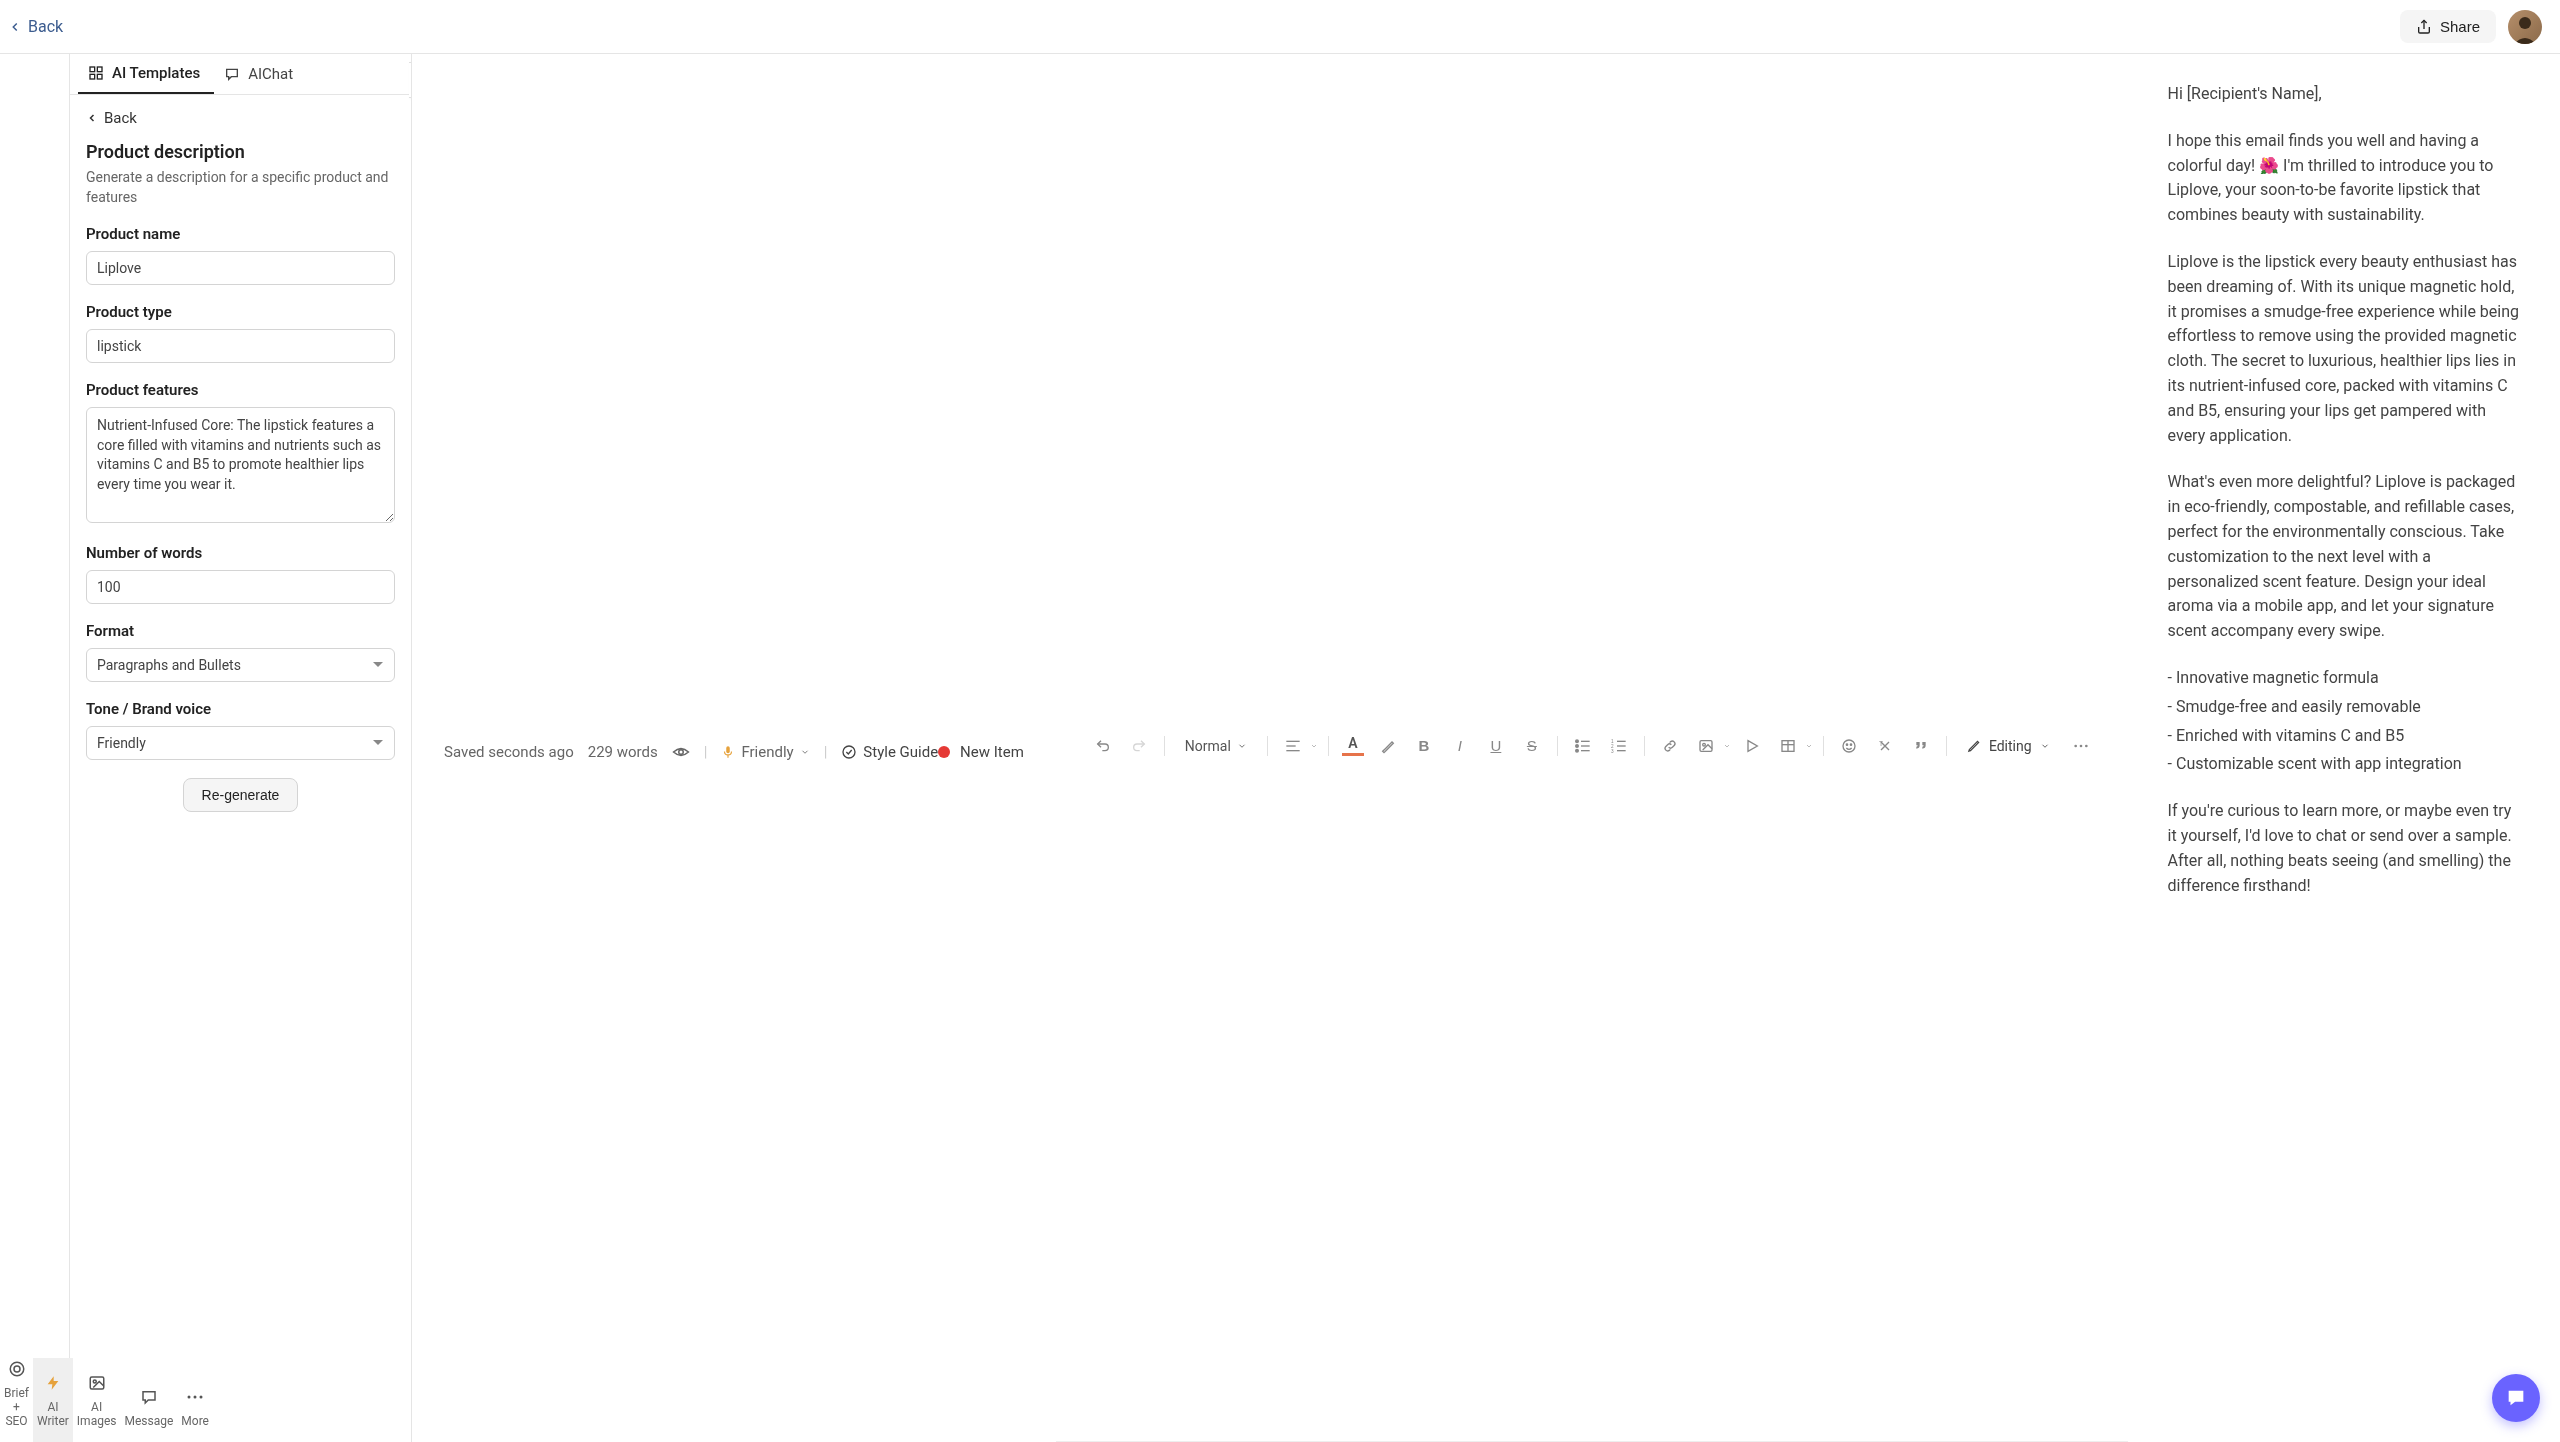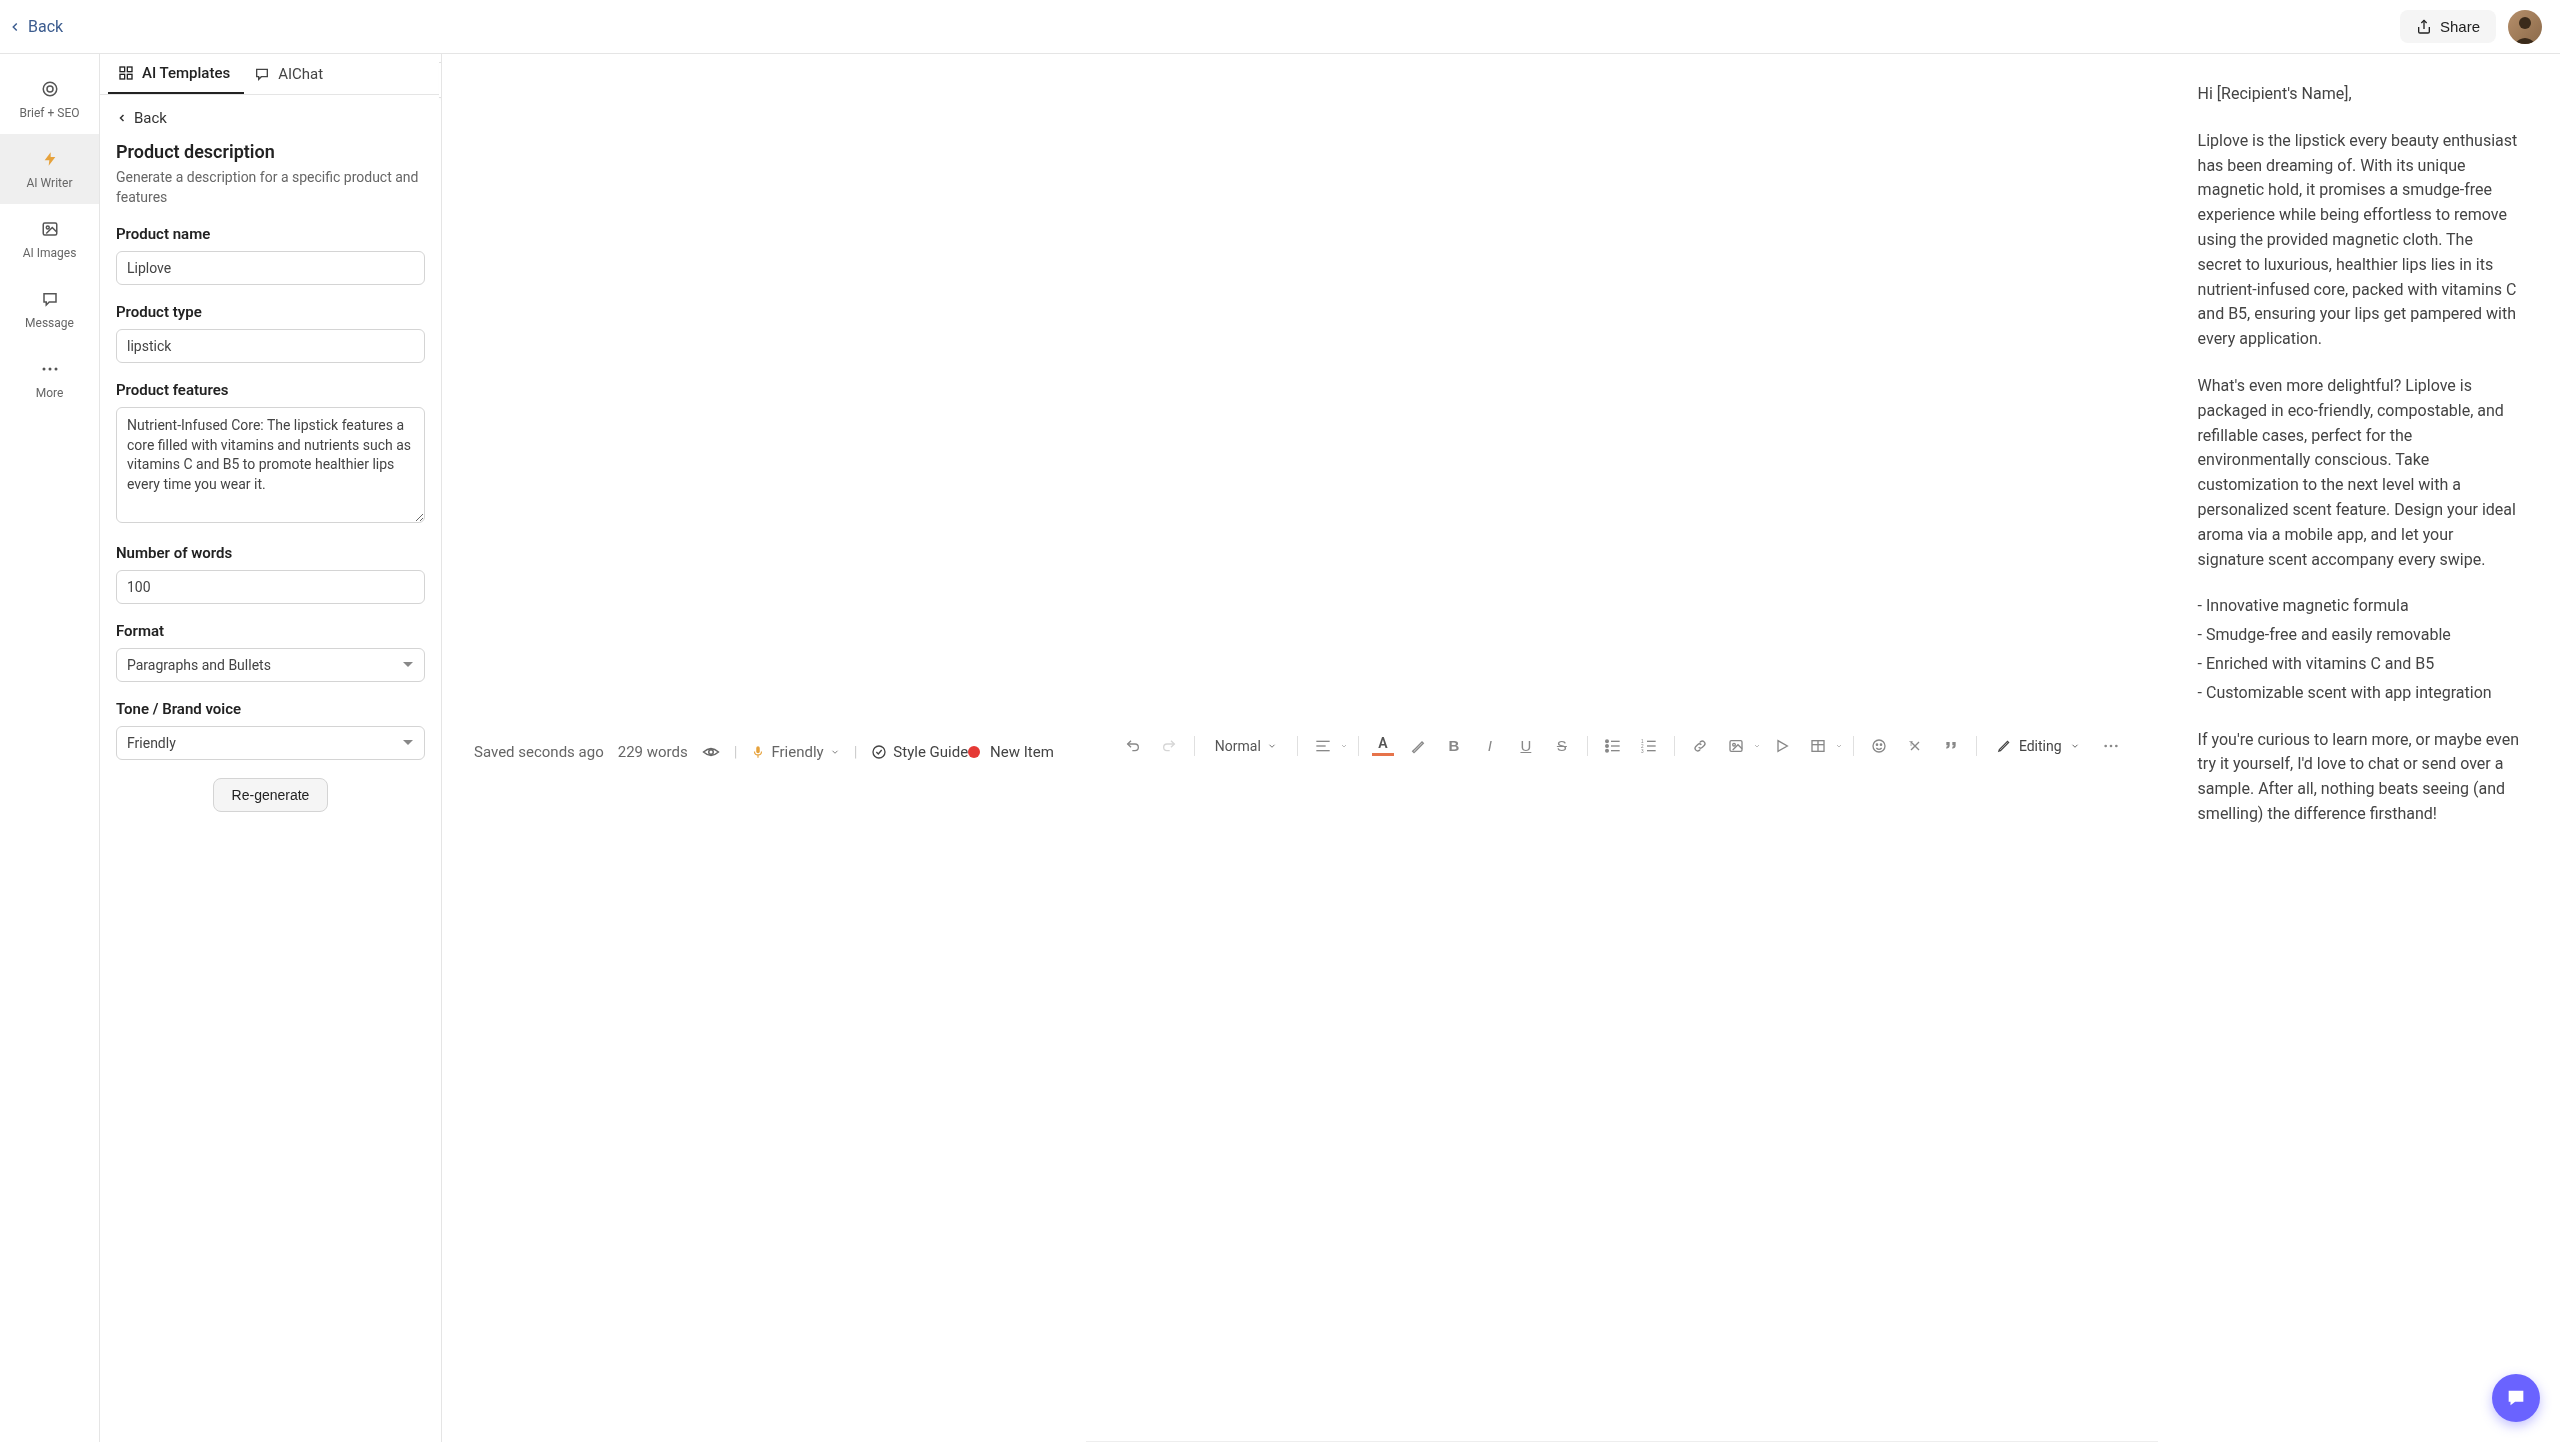--- a/index.html
+++ b/index.html
@@ -10,21 +10,21 @@
   .topbar { height: 54px; display: flex; align-items: center; justify-content: space-between; padding: 0 18px 0 8px; border-bottom: 1px solid #e5e5e5; }
   .topbar-left { display: flex; align-items: center; gap: 6px; color: #3c5c8f; cursor: pointer; font-size: 16px; }
   .topbar-right { display: flex; align-items: center; gap: 12px; }
   .share-btn { display: flex; align-items: center; gap: 8px; background: #f5f5f5; border: none; border-radius: 8px; padding: 8px 16px; cursor: pointer; color: #222; font-size: 15px; }
   .avatar { width: 34px; height: 34px; border-radius: 50%; background: linear-gradient(135deg, #b68f6a, #8b6a4a); overflow: hidden; display: flex; align-items: center; justify-content: center; color: #fff; font-size: 16px; }
 
   
   .main { flex: 1; display: flex; overflow: hidden; }
 
   
-  .rail { width: 100px; border-right: 1px solid #e5e5e5; display: flex; flex-direction: column; padding-top: 10px; }
+  .rail { width: 70px; border-right: 1px solid #e5e5e5; display: flex; flex-direction: row; padding-top: 10px; align-items: flex-end; }
   .rail-item { display: flex; flex-direction: column; align-items: center; gap: 6px; padding: 14px 4px; cursor: pointer; color: #666; text-align: center; font-size: 12px; }
   .rail-item.active { background: #efefef; border-radius: 0; }
   .rail-icon { width: 22px; height: 22px; display: flex; align-items: center; justify-content: center; color: #555; }
 
   
   .panel { width: 342px; border-right: 1px solid #e5e5e5; display: flex; flex-direction: column; overflow: hidden; position: relative; }
   .panel-tabs { display: flex; padding: 0 8px; border-bottom: 1px solid #e5e5e5; }
   .panel-tab { display: flex; align-items: center; gap: 8px; padding: 10px 14px 10px 10px; cursor: pointer; color: #444; font-size: 15px; }
   .panel-tab.active { border-bottom: 2px solid #222; color: #222; font-weight: 500; }
   .panel-body { flex: 1; overflow-y: auto; padding: 14px 16px 24px; }
@@ -416,20 +416,21 @@
               <circle cx="4" cy="3" r="2"></circle>
               <circle cx="12" cy="3" r="2"></circle>
               <circle cx="20" cy="3" r="2"></circle>
             </svg>
           </button>
       </div>
     </div>
 
     <div class="doc">
       <p>Hi [Recipient's Name],</p>
+      <p>I hope this email finds you well and having a colorful day! 🌺 I'm thrilled to introduce you to Liplove, your soon-to-be favorite lipstick that combines beauty with sustainability.</p>
       <p>Liplove is the lipstick every beauty enthusiast has been dreaming of. With its unique magnetic hold, it promises a smudge-free experience while being effortless to remove using the provided magnetic cloth. The secret to luxurious, healthier lips lies in its nutrient-infused core, packed with vitamins C and B5, ensuring your lips get pampered with every application.</p>
       <p>What's even more delightful? Liplove is packaged in eco-friendly, compostable, and refillable cases, perfect for the environmentally conscious. Take customization to the next level with a personalized scent feature. Design your ideal aroma via a mobile app, and let your signature scent accompany every swipe.</p>
       <ul>
         <li>- Innovative magnetic formula</li>
         <li>- Smudge-free and easily removable</li>
         <li>- Enriched with vitamins C and B5</li>
         <li>- Customizable scent with app integration</li>
       </ul>
       <p>If you're curious to learn more, or maybe even try it yourself, I'd love to chat or send over a sample. After all, nothing beats seeing (and smelling) the difference firsthand!</p>
     </div>

